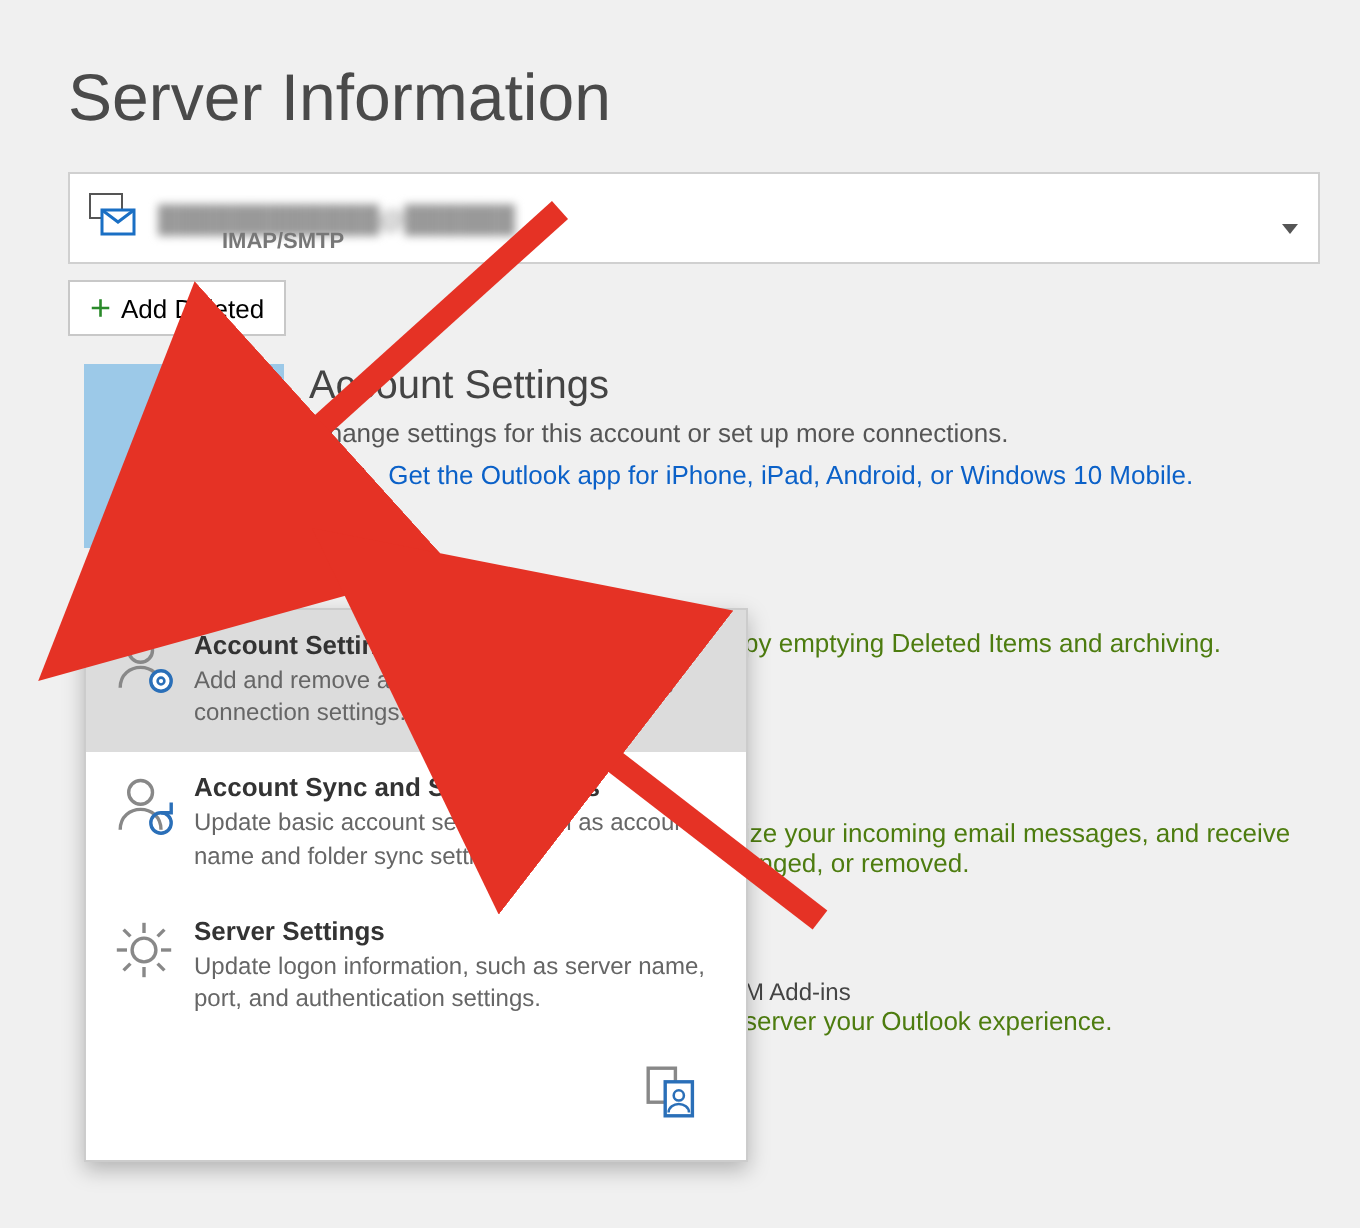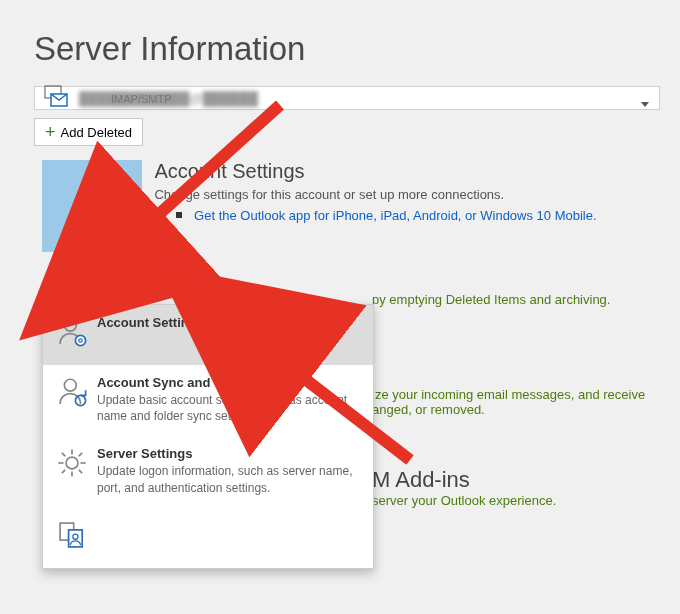--- a/index.html
+++ b/index.html
@@ -17,23 +17,24 @@
     font-weight: 300;
     color: #4a4a4a;
     margin: 30px 0 18px 34px;
   }
   .account-row {
     margin: 0 20px 8px 34px;
     border: 1px solid #d0d0d0;
     background: #fff;
     display: flex;
     align-items: center;
-    height: 24px;
+    height: 46px;
     padding: 0 8px;
     position: relative;
+    font-weight: bold;
   }
   .account-row .mail-icon { width: 28px; height: 28px; margin-right: 8px; }
   .account-row .addr {
     font-size: 13px; color:#999; filter: blur(2px);
   }
   .account-row .dropdown {
     position: absolute; right: 10px; top: 50%; transform: translateY(-50%);
     width: 8px; height: 8px;
   }
   .proto-label {
@@ -103,20 +104,21 @@
     width: 332px;
     background: #fff;
     box-shadow: 0 4px 10px rgba(0,0,0,0.25);
     border: 1px solid #ccc;
     z-index: 10;
   }
   .menu-item {
     display: flex;
     padding: 10px 12px 12px 12px;
     cursor: pointer;
+    justify-content: flex-end;
   }
   .menu-item:first-child { background: #dcdcdc; }
   .menu-item .mi-icon { width: 36px; flex: 0 0 36px; margin-right: 6px; }
   .menu-item .mi-text b { font-size: 13px; display: block; margin-bottom: 2px; }
   .menu-item .mi-text span { font-size: 12px; color: #666; line-height: 1.35; display:block; }
   .arrows {
     position: absolute; top: 0; left: 0; width: 680px; height: 614px;
     pointer-events: none; z-index: 20;
   }
 </style>
@@ -174,37 +176,38 @@
 
 
 <div class="section-block">
   <div class="text">py emptying Deleted Items and archiving.</div>
 </div>
 <div class="section-block" style="margin-top:80px">
   <div class="text">ize your incoming email messages, and receive</div>
   <div class="text">anged, or removed.</div>
 </div>
 <div class="section-block" style="margin-top:50px">
-  <div class="text" style="font-size:22px;color:#444">M Add-ins</div>
+  <div class="text" style="font-size:12px;color:#444">M Add-ins</div>
   <div class="text">server your Outlook experience.</div>
 </div>
 
 
 <div class="dropdown-menu">
   <div class="menu-item">
     <span class="mi-icon">
       <svg width="34" height="34" viewBox="0 0 40 40">
         <circle cx="18" cy="12" r="7" fill="none" stroke="#888" stroke-width="2"></circle>
         <path d="M6 34c0-8 6-12 12-12s12 4 12 12" fill="none" stroke="#888" stroke-width="2"></path>
         <circle cx="30" cy="30" r="6" fill="#fff" stroke="#2a6fb8" stroke-width="2"></circle>
         <circle cx="30" cy="30" r="2" fill="none" stroke="#2a6fb8" stroke-width="1.5"></circle>
       </svg>
     </span>
     <span class="mi-text">
       <b>Account Settings...</b>
+      <span>Add and remove accounts or change existing connection settings.</span>
     </span>
   </div>
   <div class="menu-item">
     <span class="mi-icon">
       <svg width="34" height="34" viewBox="0 0 40 40">
         <circle cx="18" cy="12" r="7" fill="none" stroke="#888" stroke-width="2"></circle>
         <path d="M6 34c0-8 6-12 12-12s12 4 12 12" fill="none" stroke="#888" stroke-width="2"></path>
         <path d="M24 30a6 6 0 1 0 12 0 6 6 0 1 0-12 0" fill="none" stroke="#2a6fb8" stroke-width="2"></path>
         <polyline points="30,24 36,24 36,18" fill="none" stroke="#2a6fb8" stroke-width="2"></polyline>
       </svg>

